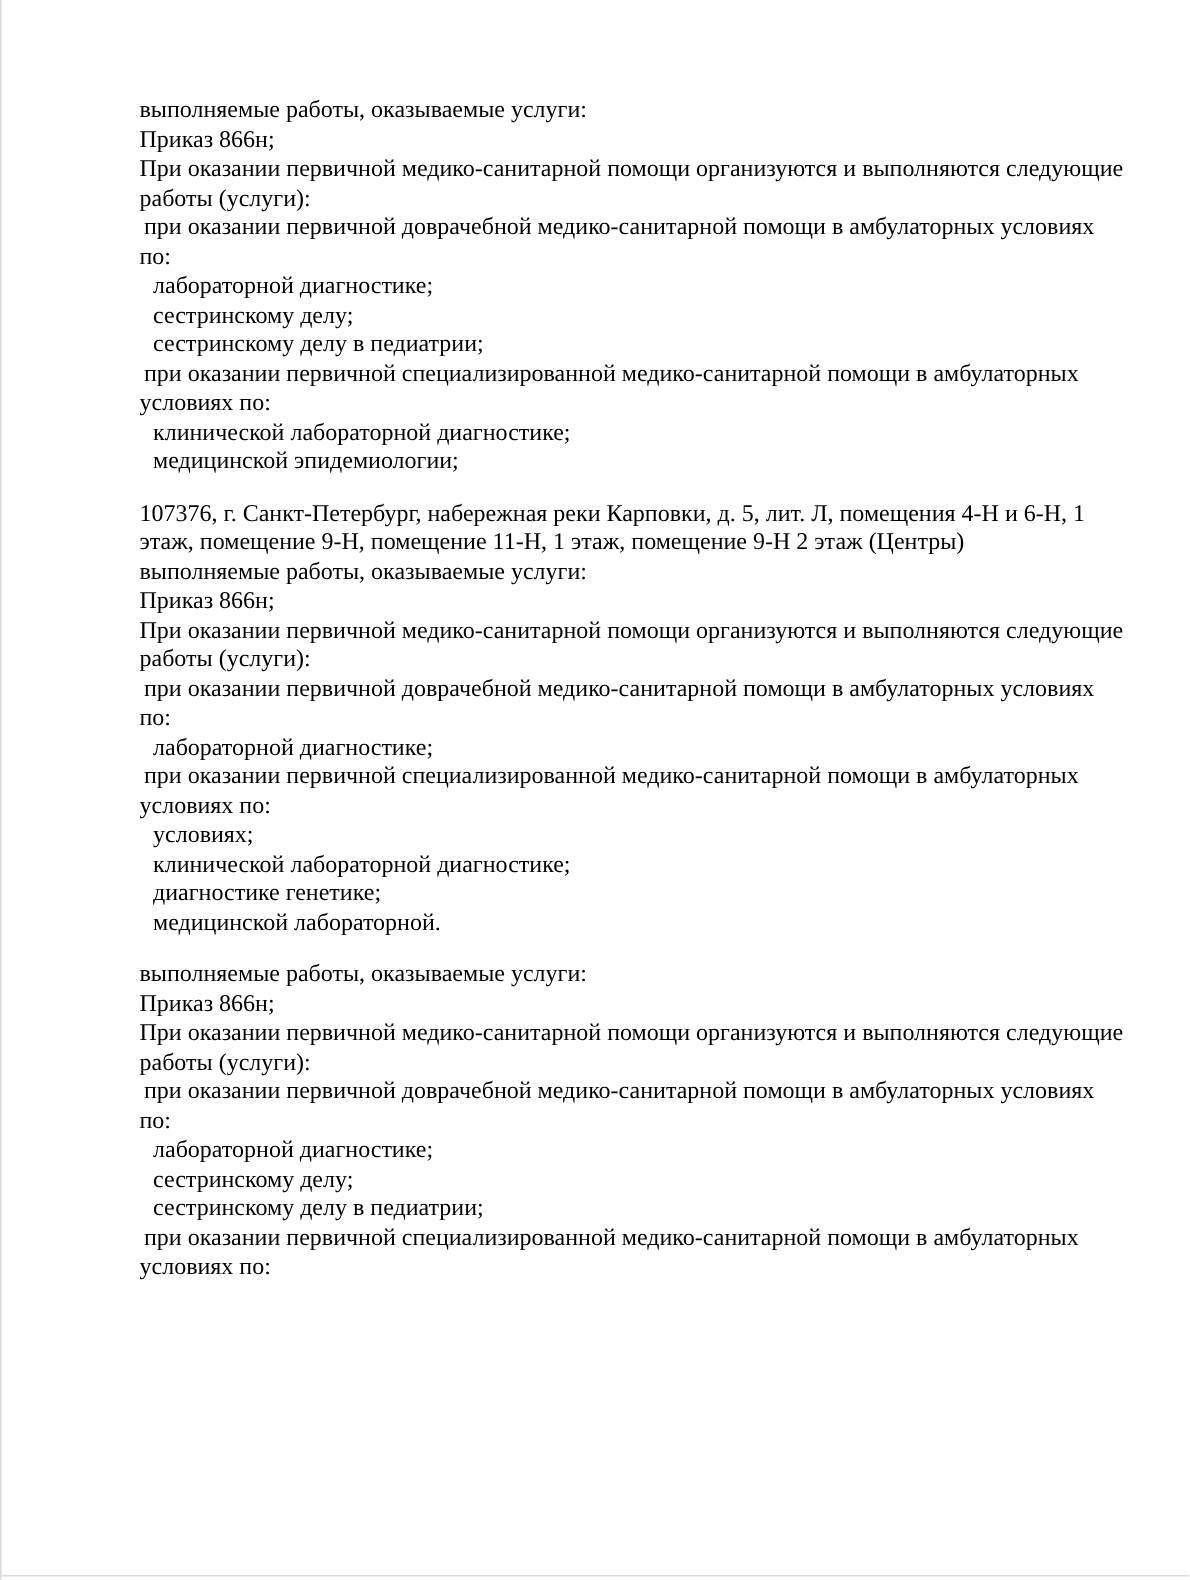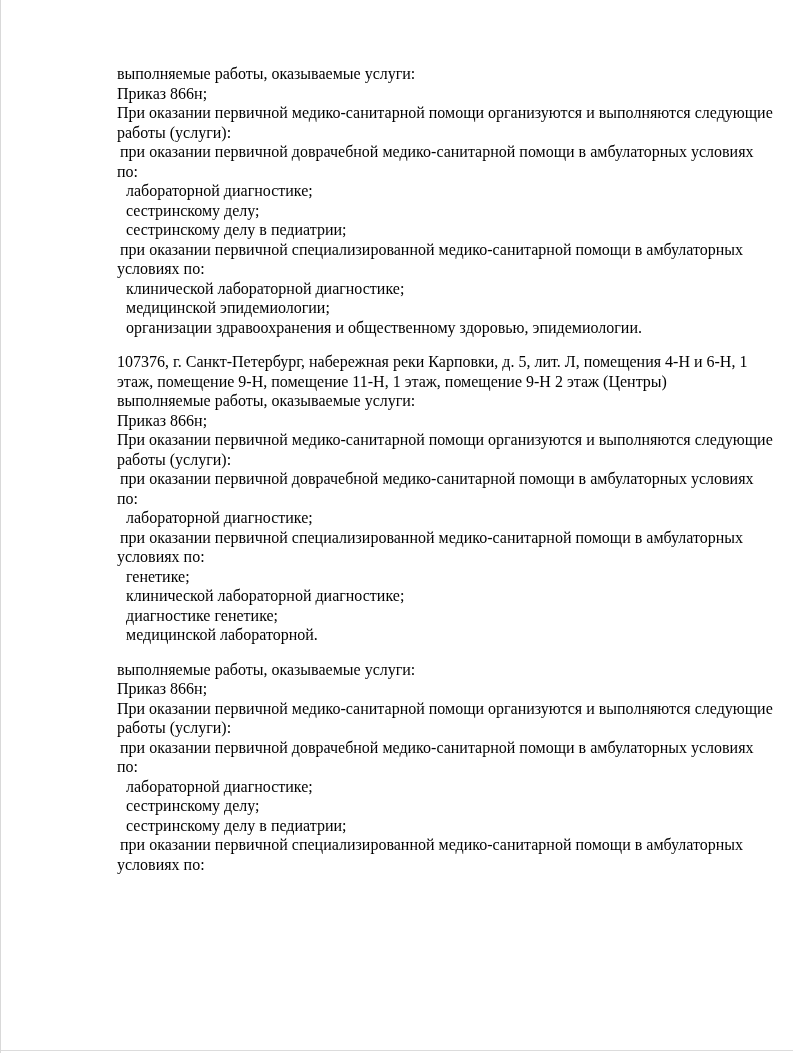--- a/index.html
+++ b/index.html
@@ -15,21 +15,20 @@
     background: #ffffff;
     border-left: 1px solid #d9d9d9;
     overflow: hidden;
     font-family: "Liberation Serif", "DejaVu Serif", serif;
     font-size: 16px;
     line-height: 19.5px;
     color: #000000;
   }
   .doc {
     padding: 64px 36px 0 92px;
-    margin-left: 24px;
   }
   .section {
     margin: 0;
   }
   .section + .section {
     margin-top: 15px;
   }
   .line {
     white-space: pre;
     height: 19.5px;
@@ -58,35 +57,34 @@
         <div class="line i0">работы (услуги):</div>
         <div class="line i1">при оказании первичной доврачебной медико-санитарной помощи в амбулаторных условиях</div>
         <div class="line i0">по:</div>
         <div class="line i2">лабораторной диагностике;</div>
         <div class="line i2">сестринскому делу;</div>
         <div class="line i2">сестринскому делу в педиатрии;</div>
         <div class="line i1">при оказании первичной специализированной медико-санитарной помощи в амбулаторных</div>
         <div class="line i0">условиях по:</div>
         <div class="line i2">клинической лабораторной диагностике;</div>
         <div class="line i2">медицинской эпидемиологии;</div>
-        <div class="line i2">организации здравоохранения и общественному здоровью, эпидемиологии.</div>
       </div>
       <div class="section">
         <div class="line i0">107376, г. Санкт-Петербург, набережная реки Карповки, д. 5, лит. Л, помещения 4-Н и 6-Н, 1</div>
         <div class="line i0">этаж, помещение 9-Н, помещение 11-Н, 1 этаж, помещение 9-Н 2 этаж (Центры)</div>
         <div class="line i0">выполняемые работы, оказываемые услуги:</div>
         <div class="line i0">Приказ 866н;</div>
         <div class="line i0">При оказании первичной медико-санитарной помощи организуются и выполняются следующие</div>
         <div class="line i0">работы (услуги):</div>
         <div class="line i1">при оказании первичной доврачебной медико-санитарной помощи в амбулаторных условиях</div>
         <div class="line i0">по:</div>
         <div class="line i2">лабораторной диагностике;</div>
         <div class="line i1">при оказании первичной специализированной медико-санитарной помощи в амбулаторных</div>
         <div class="line i0">условиях по:</div>
-        <div class="line i2">генетике;</div>
+        <div class="line i2">условиях;</div>
         <div class="line i2">клинической лабораторной диагностике;</div>
         <div class="line i2">диагностике генетике;</div>
         <div class="line i2">медицинской лабораторной.</div>
       </div>
       <div class="section">
         <div class="line i0">выполняемые работы, оказываемые услуги:</div>
         <div class="line i0">Приказ 866н;</div>
         <div class="line i0">При оказании первичной медико-санитарной помощи организуются и выполняются следующие</div>
         <div class="line i0">работы (услуги):</div>
         <div class="line i1">при оказании первичной доврачебной медико-санитарной помощи в амбулаторных условиях</div>

